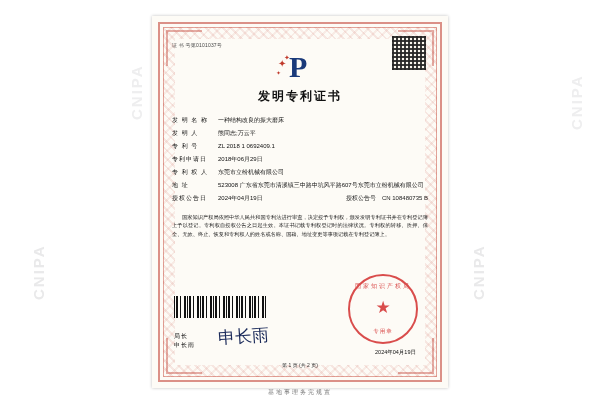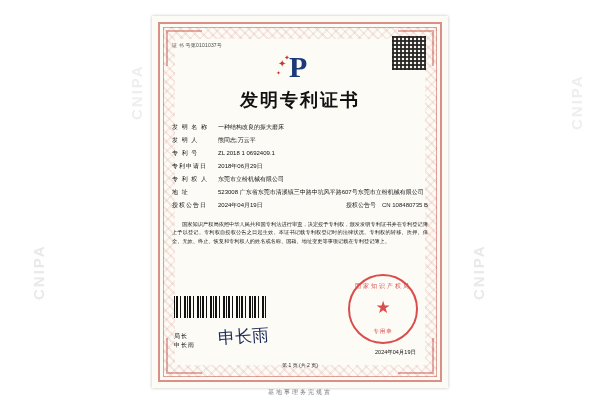--- a/index.html
+++ b/index.html
@@ -135,21 +135,21 @@
     font-size: 8px;
     line-height: 8px;
   }
   .emblem .s1 { left: 2px;  top: 8px; font-size: 10px; }
   .emblem .s2 { left: 8px;  top: 2px; font-size: 7px; }
   .emblem .s3 { left: 0px;  top: 17px; font-size: 6px; }
   .title {
     text-align: center;
     font-family: "Liberation Serif", serif;
     font-weight: bold;
-    font-size: 18px;
+    font-size: 12px;
     letter-spacing: 2px;
     color: #111;
     margin-top: 2px;
   }
   .fields {
     margin-top: 12px;
     font-size: 6px;
     color: #1a1a1a;
     line-height: 1.25;
   }

